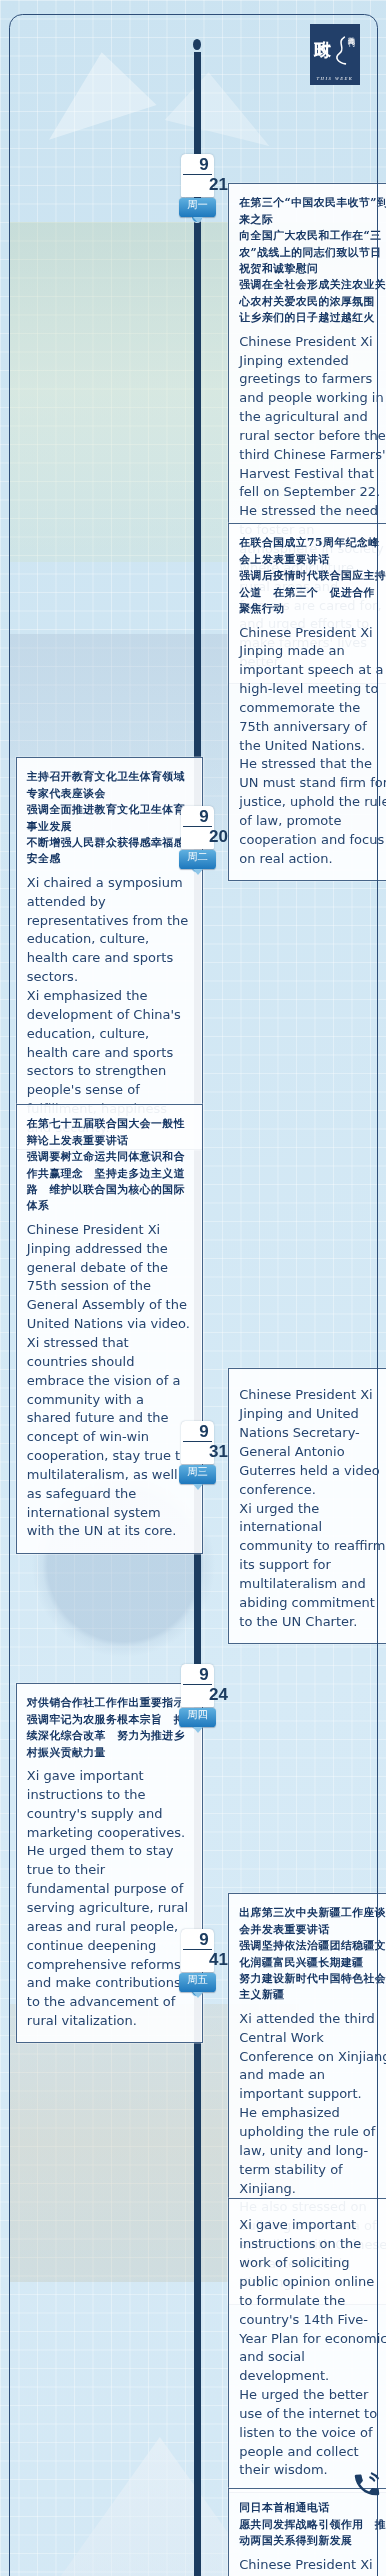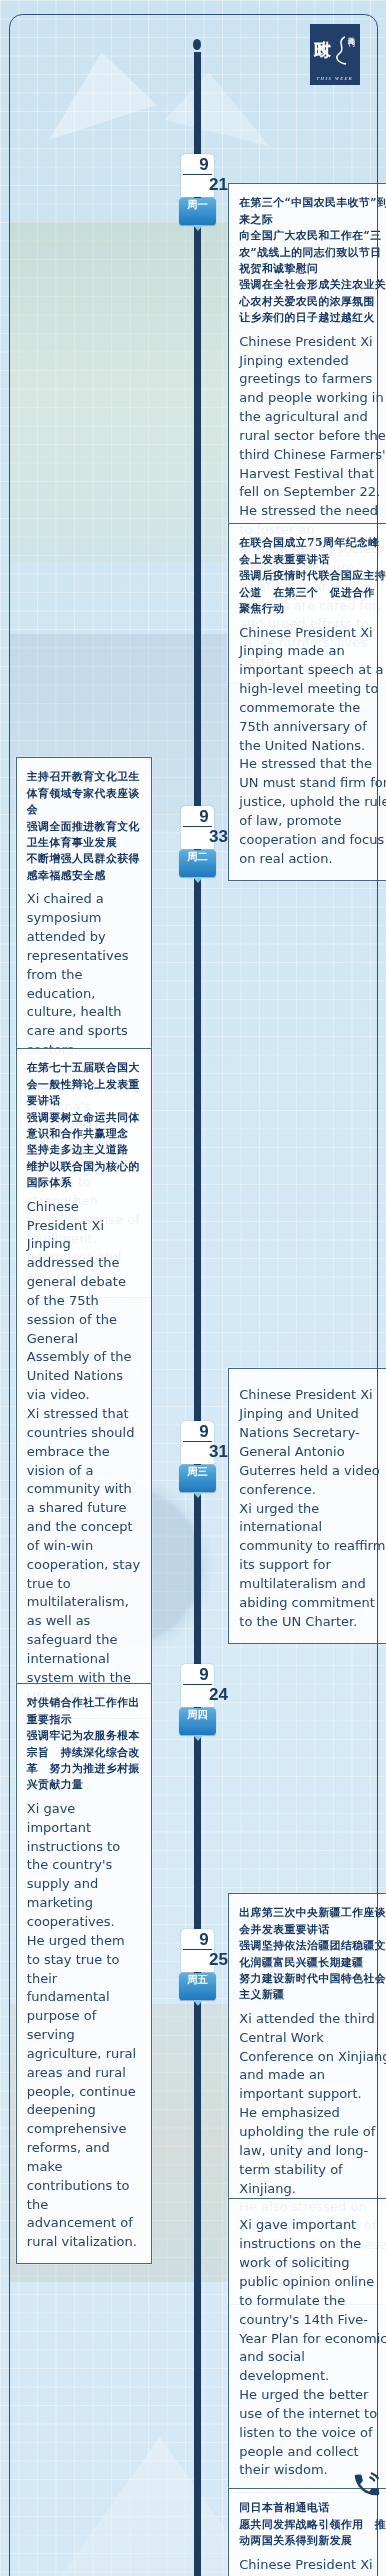--- a/index.html
+++ b/index.html
@@ -50,30 +50,30 @@
   .tl-node{position:absolute;left:191px;width:12.4px;height:12.4px;border-radius:50%;z-index:3;
     background:radial-gradient(circle at 35% 30%,#6cc0ee,#1b74b8);border:1.5px solid #dceef9;box-sizing:border-box;}
 
   
   .badge{position:absolute;left:179px;width:37px;z-index:3;}
   .badge-box{width:33px;margin:0 auto;background:#ffffff;border-radius:4.6px 4.6px 1px 1px;
     box-shadow:0 0.5px 1.5px rgba(30,60,95,.35);padding:1.5px 0 2.6px;}
   .badge-month{font-size:17px;font-weight:bold;color:#1c3c60;text-align:right;padding-right:5.2px;line-height:17.5px;}
   .badge-line{height:1.5px;background:#1c3c60;margin:0.5px 2.1px;}
   .badge-day{font-size:17px;font-weight:bold;color:#1c3c60;text-align:center;line-height:18.5px;padding-left:28px;}
-  .badge-week{width:37px;height:27px;margin-top:1px;border-radius:3.6px;text-align:center;
-    background:linear-gradient(180deg,#5fb0e0,#1e78bd);color:#fff;font-size:10.3px;font-weight:bold;line-height:14.4px;
+  .badge-week{width:37px;height:19px;margin-top:1px;border-radius:3.6px;text-align:center;
+    background:linear-gradient(180deg,#5fb0e0,#1e78bd);color:#fff;font-size:10.3px;font-weight:normal;line-height:14.4px;
     box-shadow:0 0.5px 1px rgba(30,60,95,.35);}
   .badge-tail{width:0;height:0;margin:0 auto;border:5.7px solid transparent;border-top:6.7px solid #8ec6e8;}
 
   
   .card{position:absolute;box-sizing:border-box;background:rgba(253,254,255,.93);
     border:1px solid #466488;padding:11.3px 10.3px;z-index:2;box-shadow:0 0 0 0.5px rgba(255,255,255,.5);}
   .card.right{left:228px;width:174px;}
-  .card.left{left:15.5px;width:136px;}
+  .card.left{left:15.5px;width:187px;}
   .cn{font-family:"DejaVu Serif","Liberation Serif",serif;color:#173764;font-size:10.8px;
     line-height:1.52;letter-spacing:0.5px;white-space:pre-line;font-weight:bold;}
   .en{margin-top:6.2px;color:#26456f;font-size:13px;line-height:1.45;white-space:pre-line;
     font-family:"DejaVu Sans","Liberation Sans",sans-serif;}
 
   .phone-icon{position:absolute;width:30px;height:30px;z-index:5;transform:rotate(-6deg);}
 </style>
 </head>
 <body>
 
@@ -114,21 +114,21 @@
       <div class="badge-line"></div>
       <div class="badge-day">21</div>
     </div>
     <div class="badge-week">周一</div>
     <div class="badge-tail"></div>
   </div>
   <div class="badge" style="top:806px">
     <div class="badge-box">
       <div class="badge-month">9</div>
       <div class="badge-line"></div>
-      <div class="badge-day">33</div>
+      <div class="badge-day">20</div>
     </div>
     <div class="badge-week">周二</div>
     <div class="badge-tail"></div>
   </div>
   <div class="badge" style="top:1421px">
     <div class="badge-box">
       <div class="badge-month">9</div>
       <div class="badge-line"></div>
       <div class="badge-day">31</div>
     </div>
@@ -141,21 +141,21 @@
       <div class="badge-line"></div>
       <div class="badge-day">24</div>
     </div>
     <div class="badge-week">周四</div>
     <div class="badge-tail"></div>
   </div>
   <div class="badge" style="top:1929px">
     <div class="badge-box">
       <div class="badge-month">9</div>
       <div class="badge-line"></div>
-      <div class="badge-day">25</div>
+      <div class="badge-day">41</div>
     </div>
     <div class="badge-week">周五</div>
     <div class="badge-tail"></div>
   </div>
 
   <div class="card right" style="top:183px">
     <div class="cn">在第三个“中国农民丰收节”到来之际
 向全国广大农民和工作在“三农”战线上的同志们致以节日祝贺和诚挚慰问
 强调在全社会形成关注农业关心农村关爱农民的浓厚氛围　让乡亲们的日子越过越红火</div>
     <div class="en">Chinese President Xi Jinping extended greetings to farmers and people working in the agricultural and rural sector before the third Chinese Farmers' Harvest Festival that fell on September 22.
@@ -167,21 +167,21 @@
     <div class="en">Chinese President Xi Jinping made an important speech at a high-level meeting to commemorate the 75th anniversary of the United Nations.
 He stressed that the UN must stand firm for justice, uphold the rule of law, promote cooperation and focus on real action.</div>
   </div>
   <div class="card left" style="top:757px">
     <div class="cn">主持召开教育文化卫生体育领域专家代表座谈会
 强调全面推进教育文化卫生体育事业发展
 不断增强人民群众获得感幸福感安全感</div>
     <div class="en">Xi chaired a symposium attended by representatives from the education, culture, health care and sports sectors.
 Xi emphasized the development of China's education, culture, health care and sports sectors to strengthen people's sense of fulfillment, happiness and security.</div>
   </div>
-  <div class="card left" style="top:1048px">
+  <div class="card left" style="top:1104px">
     <div class="cn">在第七十五届联合国大会一般性辩论上发表重要讲话
 强调要树立命运共同体意识和合作共赢理念　坚持走多边主义道路　维护以联合国为核心的国际体系</div>
     <div class="en">Chinese President Xi Jinping addressed the general debate of the 75th session of the General Assembly of the United Nations via video.
 Xi stressed that countries should embrace the vision of a community with a shared future and the concept of win-win cooperation, stay true to multilateralism, as well as safeguard the international system with the UN at its core.</div>
   </div>
   <div class="card right" style="top:1368px">
     <div class="en">Chinese President Xi Jinping and United Nations Secretary-General Antonio Guterres held a video conference.
 Xi urged the international community to reaffirm its support for multilateralism and abiding commitment to the UN Charter.</div>
   </div>
   <div class="card left" style="top:1683px">

